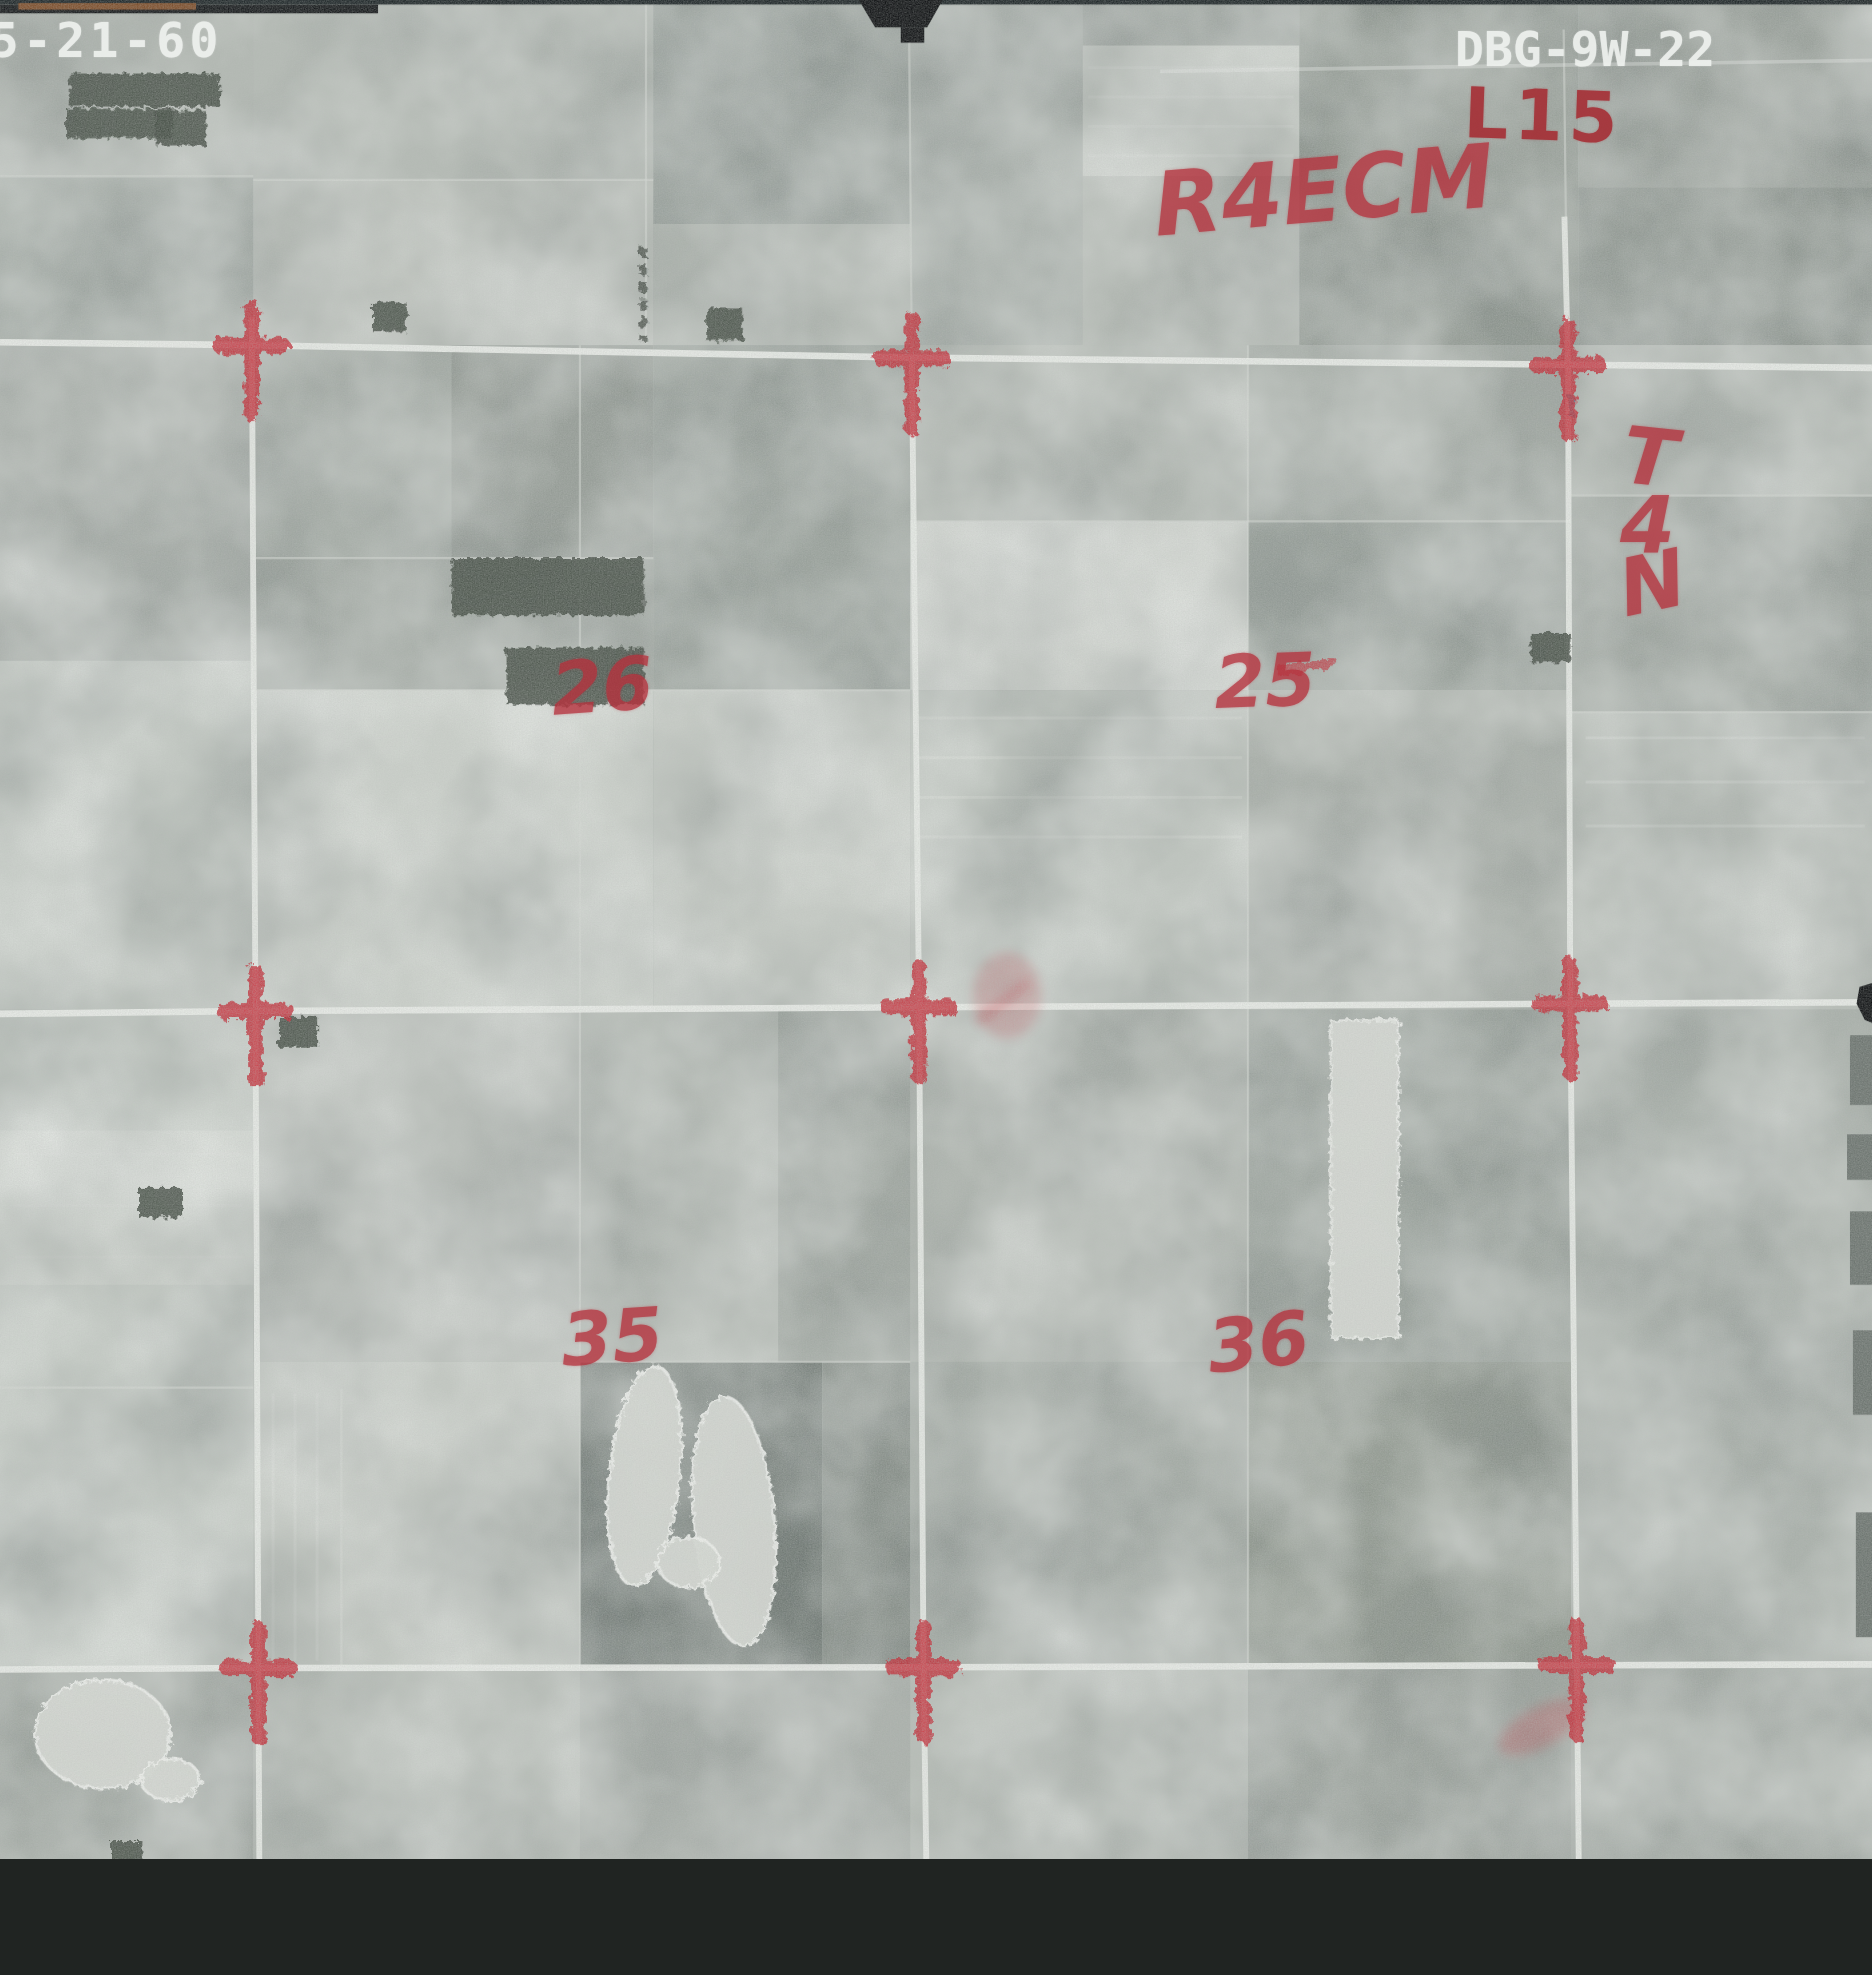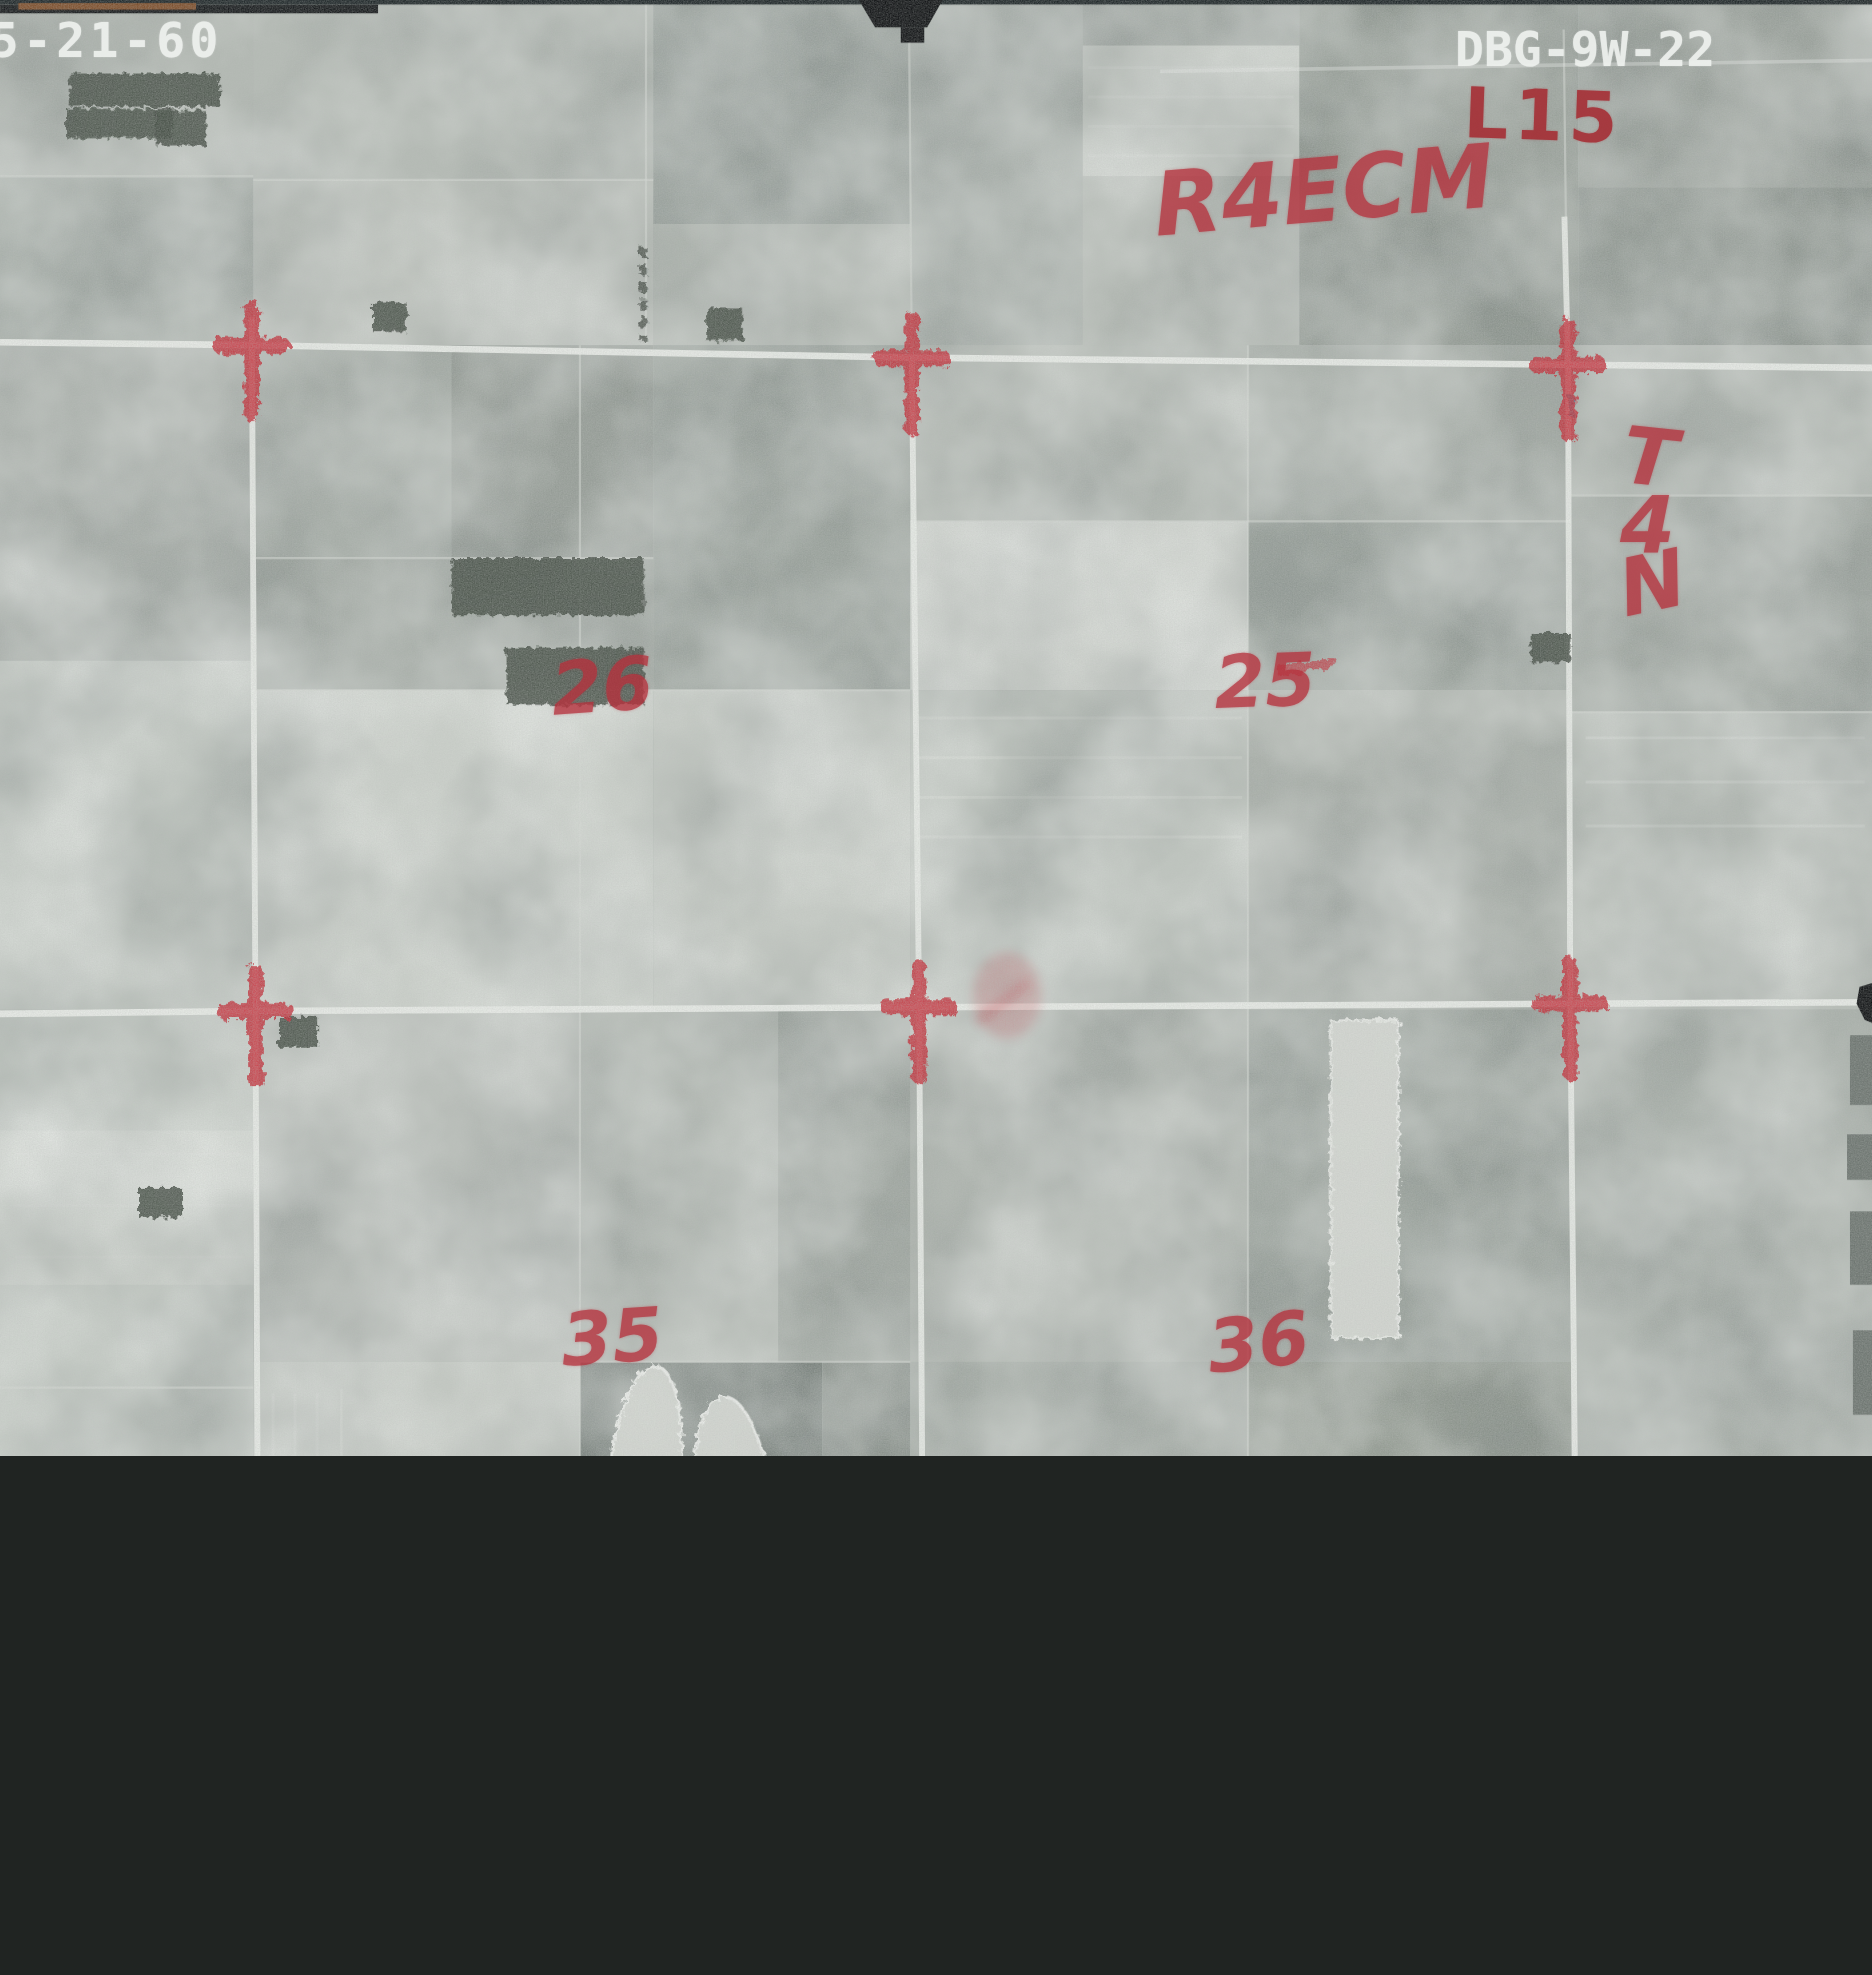--- a/index.html
+++ b/index.html
@@ -1,16 +1,16 @@
 <!DOCTYPE html>
 <html style="font-size:11.7px"><head>
 <meta charset="utf-8">
 <style>
   html,body{margin:0;padding:0;background:#202422;}
-  .photo{position:relative;width:1872px;height:1456px;overflow:hidden;background:#aeb4af;}
+  .photo{position:relative;width:1872px;height:1859px;overflow:hidden;background:#aeb4af;}
   .photo svg{position:absolute;left:0;top:0;}
   .anno{position:absolute;white-space:nowrap;transform-origin:left top;line-height:1;}
   .stamp{font-family:"DejaVu Sans Mono","Liberation Mono",monospace;font-weight:bold;
          color:#eef1ee;opacity:.93;text-shadow:0 0 1.5px rgba(255,255,255,.55);}
   .crayon{font-family:"DejaVu Sans","Liberation Sans",sans-serif;font-style:italic;font-weight:700;
           color:#b5323d;opacity:.8;text-shadow:0 0 2.9px rgba(181,50,61,.5);}
   .marker{font-family:"DejaVu Sans","Liberation Sans",sans-serif;font-weight:700;
           color:#a52a31;opacity:.88;text-shadow:0 0 2.2px rgba(165,42,49,.45);}
 </style>
 </head>

